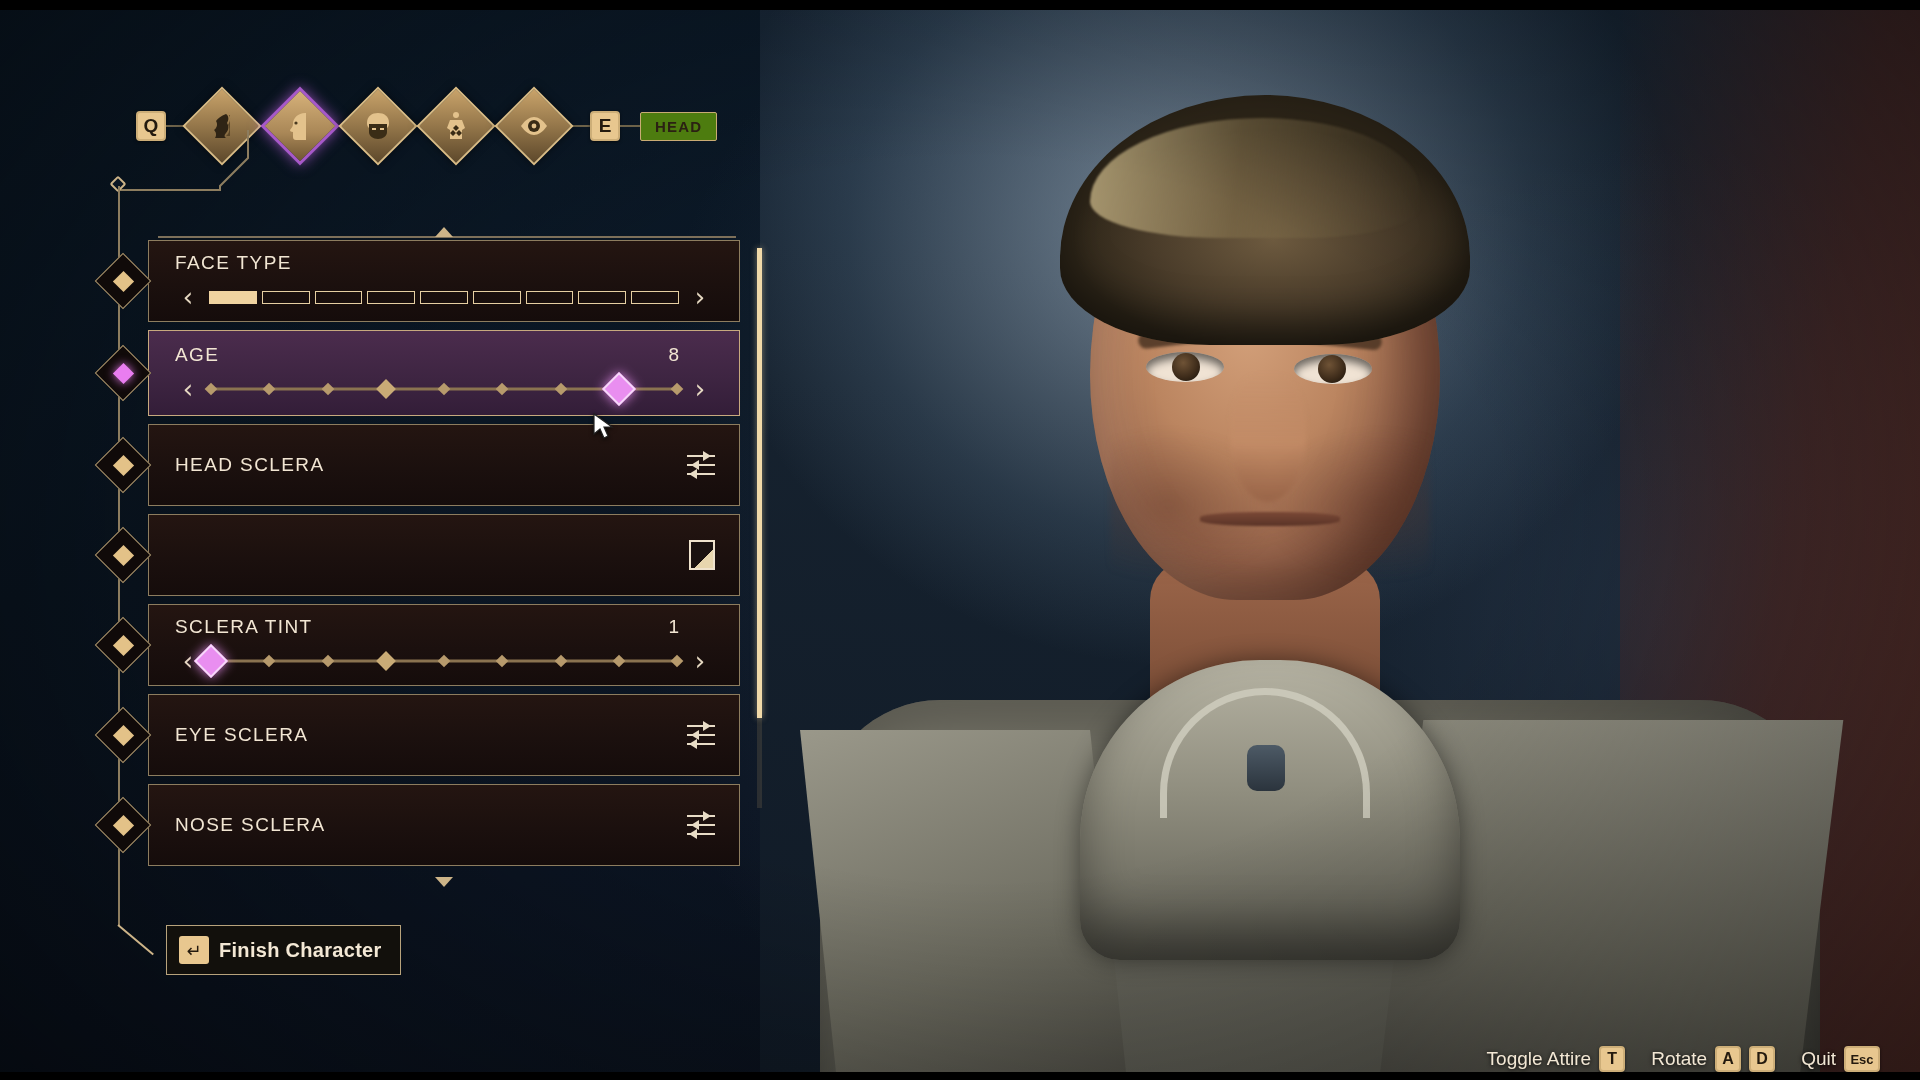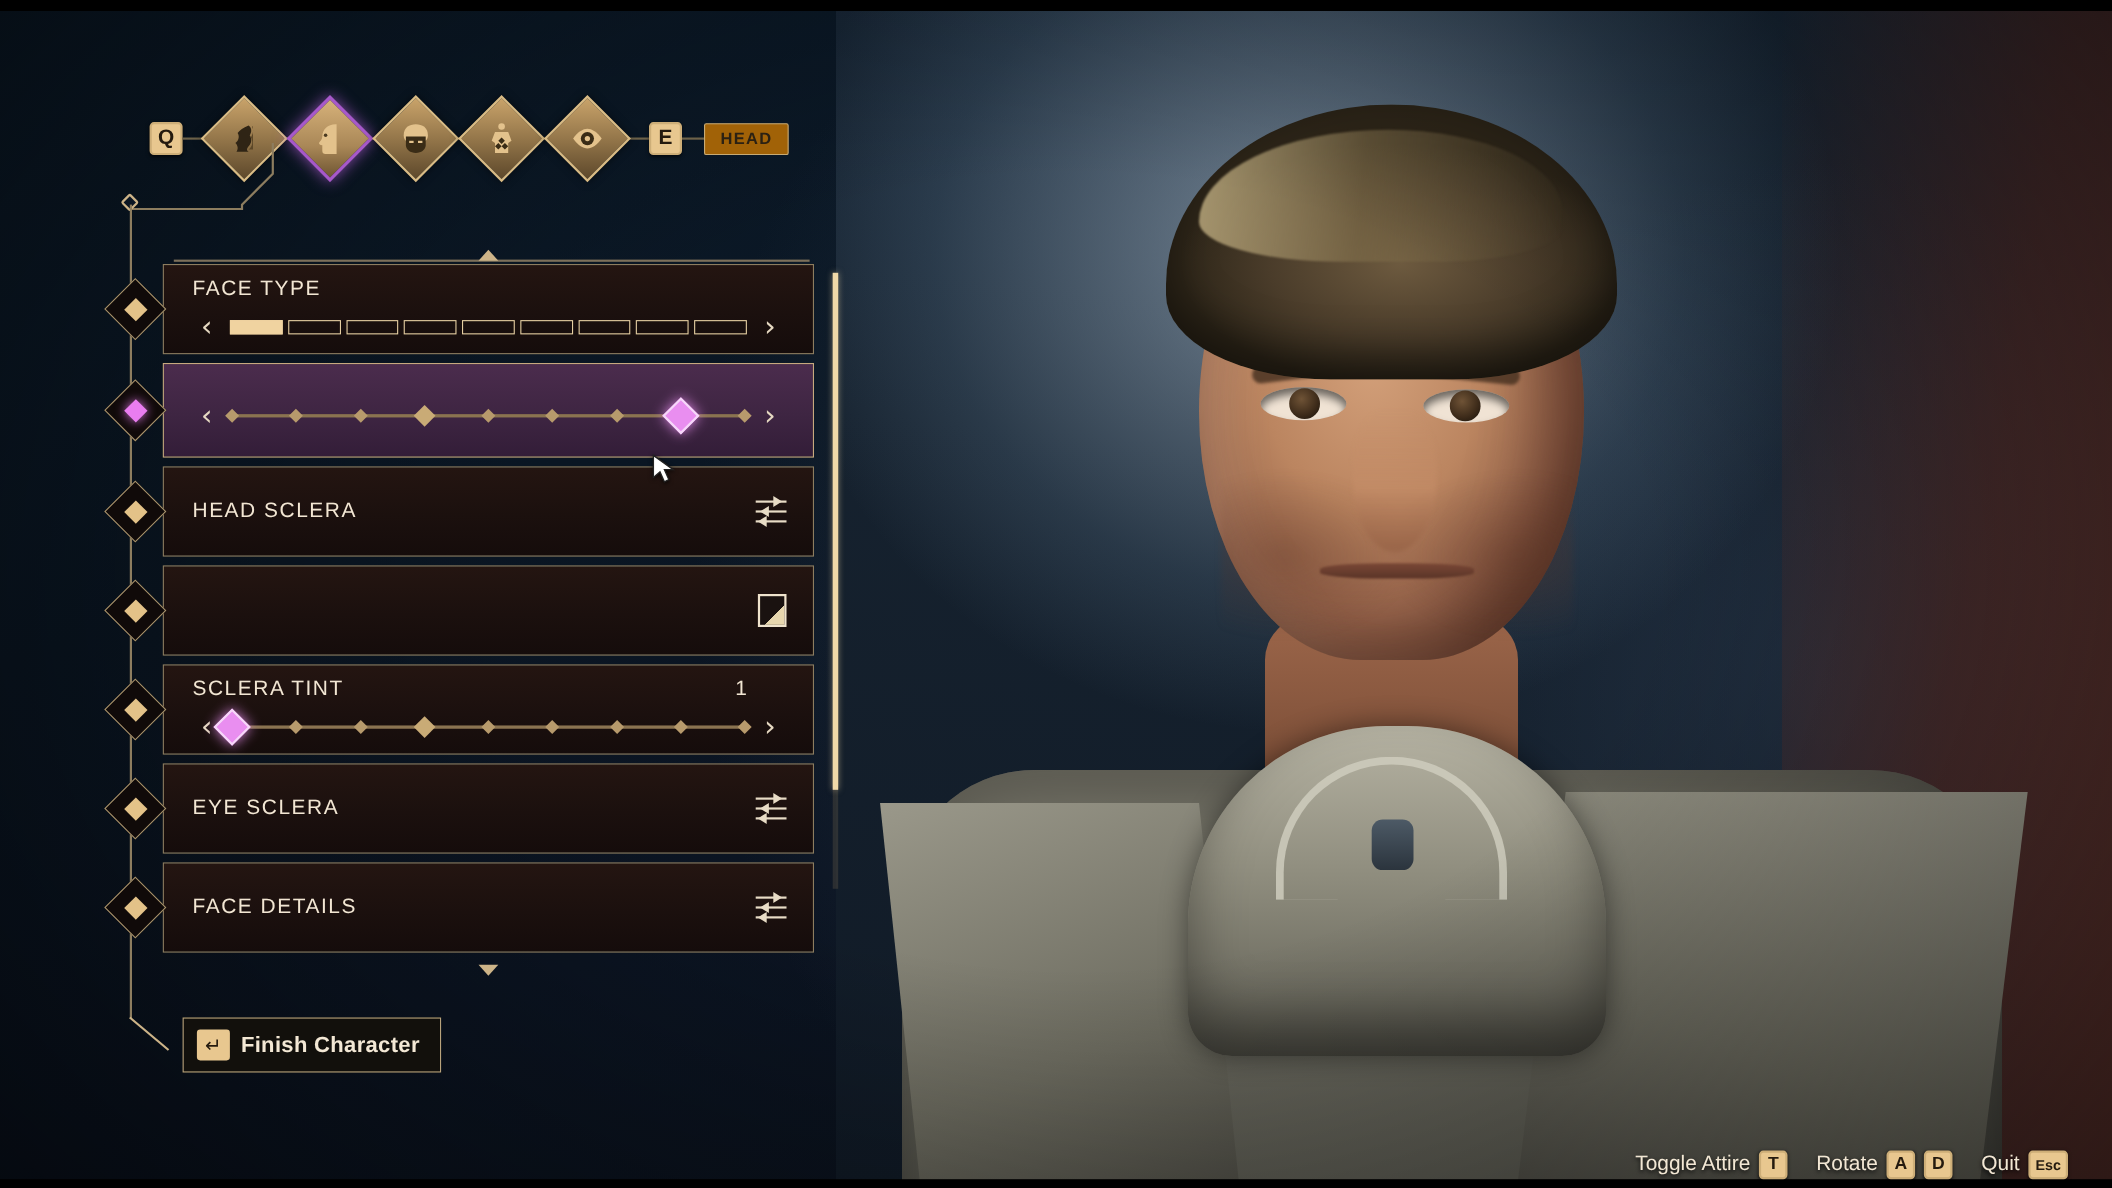--- a/index.html
+++ b/index.html
@@ -171,21 +171,21 @@
     border: 3px solid #a759c9;
     box-shadow: 0 0 14px rgba(170,90,205,.75);
   }
   .diamond-tab .glyph {
     transform: rotate(-45deg);
     font-size: 26px; line-height: 1;
     color: #2f2415;
   }
   .diamond-tab svg { transform: rotate(-45deg); }
   .head-badge {
-    background: #a16207;
+    background: #4d7c0f;
     color: #2b2113;
     font-size: 15px; font-weight: 700;
     letter-spacing: 1.2px;
     padding: 5px 14px;
     border: 1px solid #c9ab74;
     border-radius: 2px;
     text-align: center;
   }
 
   
@@ -513,20 +513,24 @@
           </div>
         <span class="arrow">›</span>
       </div>
     </div>
 
     <div class="row selected">
       <div class="rail selected">
         <div class="outer"></div>
           <div class="inner"></div>
       </div>
+      <div class="row-head">
+        <span class="row-label">AGE</span>
+        <span class="row-value">8</span>
+      </div>
       <div class="ctrl-line">
         <span class="arrow">‹</span>
         <div class="track" id="track-age">
           <div class="track-line"></div>
         <div class="notch" style="left: 0%;"></div>
             <div class="notch" style="left: 12.5%;"></div>
             <div class="notch" style="left: 25%;"></div>
             <div class="notch big" style="left: 37.5%;"></div>
             <div class="notch" style="left: 50%;"></div>
             <div class="notch" style="left: 62.5%;"></div>
@@ -616,21 +620,21 @@
           </div>
       </div>
     </div>
 
     <div class="row">
       <div class="rail">
         <div class="outer"></div>
           <div class="inner"></div>
       </div>
       <div class="row-head">
-        <span class="row-label">FACE DETAILS</span>
+        <span class="row-label">NOSE SCLERA</span>
       </div>
       <div class="row-icon-right">
         <div class="icon-sliders">
             <i></i>
             <i></i>
             <i></i>
             <b></b>
             <b></b>
             <b></b>
           </div>

